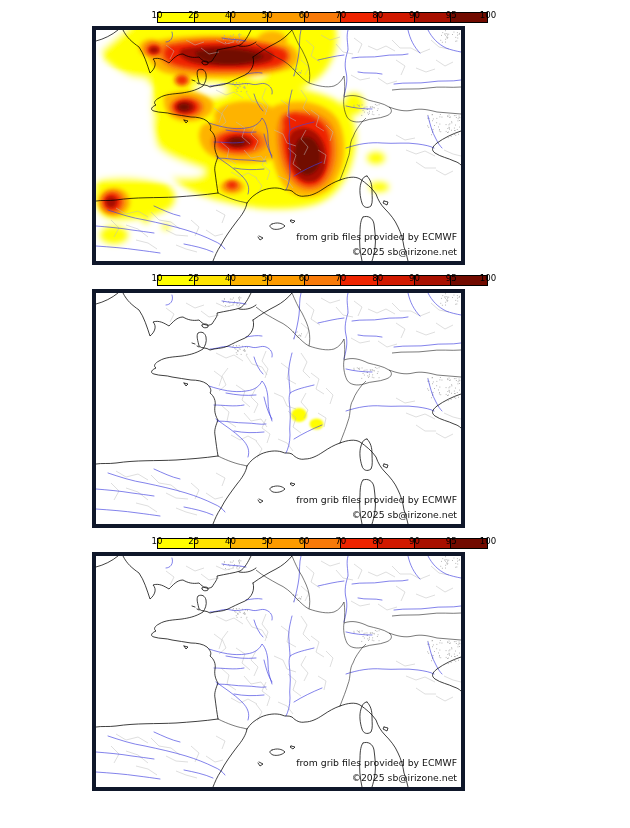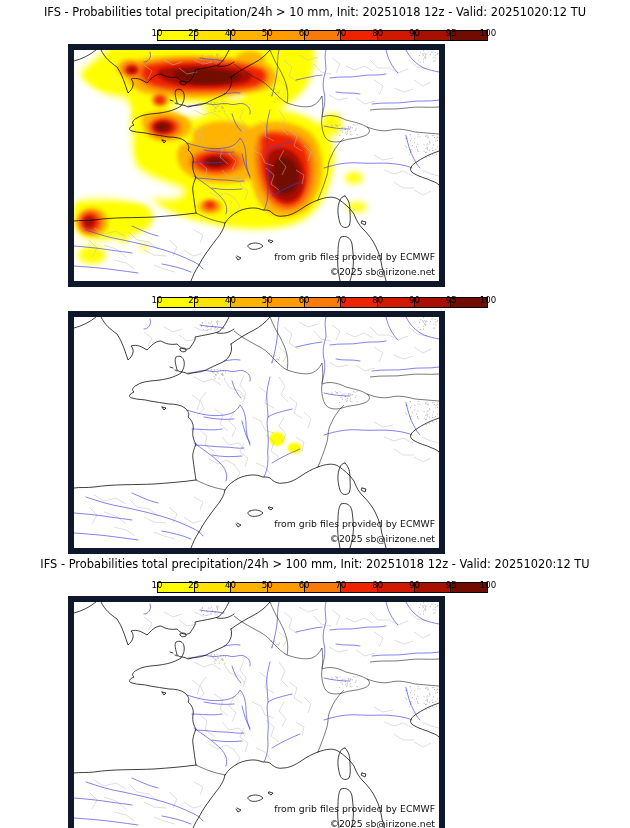--- a/index.html
+++ b/index.html
@@ -6,21 +6,21 @@
   body{width:630px;font-family:"DejaVu Sans","Liberation Sans",sans-serif;color:#000}
   .page{padding-top:2px}
   .panel{position:relative}
   .panel-title{padding-top:3px;height:15px;line-height:15px;text-align:center;font-size:11.4px;white-space:nowrap}
   .cbar{position:relative;margin-left:157px;width:331px}
   .cbar-ticks{position:relative;height:10px;font-size:8.6px}
   .cbar-tick{position:absolute;top:8px;transform:translateX(-50%);line-height:10px}
   .cbar-bar{display:flex;height:9px;border:1px solid #000}
   .cbar-seg{flex:1 1 auto;border-right:1px solid #000}
   .cbar-seg:last-child{border-right:none}
-  .mapwrap{position:relative;margin:3px 0 0 68px;width:365px;height:231px;border:6px solid #0f172a;background:#fff}
+  .mapwrap{position:relative;margin:3px 0 0 92px;width:365px;height:231px;border:4px solid #0f172a;background:#fff}
   .mapsvg{position:absolute;left:0;top:0;display:block}
   .attrib{position:absolute;right:4px;bottom:19px;font-size:9.3px;color:#111;white-space:nowrap}
   .attrib2{position:absolute;right:4px;bottom:4px;font-size:9.3px;color:#111;white-space:nowrap}
   .defs-svg{position:absolute;width:0;height:0;overflow:hidden}
   
   .coast{fill:none;stroke:var(--coast,#000);stroke-width:.75;stroke-linecap:round;stroke-linejoin:round}
   .cborder{fill:none;stroke:var(--cborder,#222);stroke-width:.6;stroke-linejoin:round}
   .admin{fill:none;stroke:var(--admin,#bbb);stroke-width:.5;stroke-linejoin:round}
   .river{fill:none;stroke:var(--river,#4040e0);stroke-width:.65;stroke-linecap:round;stroke-linejoin:round}
 </style>
@@ -306,21 +306,20 @@
       <path class="river" d="M126,8 c8,2 16,1 24,3 M76,2 c2,6 -2,10 -6,10 M114,56 c8,0 13,-4 21,-2 c8,2 14,-2 20,0 c6,2 10,-2 15,0 c5,2 7,6 6,10 M158,64 c2,7 5,13 9,17 M113,93 c12,4 25,7 37,5 c10,-1 14,-6 16,-10 c4,4 6,12 6,20 c0,8 2,14 4,20 M130,100 c10,2 20,3 30,2 M120,126 c8,6 18,12 26,20 c6,6 8,12 6,18 M121,128 c10,0 19,2 29,2 c8,0 14,2 20,1 M118,112 c10,0 20,2 30,0 M218,92 c-8,2 -18,4 -24,8 c-2,6 0,12 0,18 c1,8 -1,16 0,24 c0,8 -2,14 -4,18 M196,60 c-2,8 -4,16 -3,24 c0,6 1,12 1,16 M226,132 c-10,4 -20,9 -28,14 M248,66 c2,-8 4,-16 2,-24 c-2,-8 0,-16 2,-22 c0,-7 -2,-13 0,-20 M250,76 c8,2 17,3 26,3 M222,30 c9,-2 17,-4 26,-5 M198,46 c2,-8 4,-16 5,-24 c1,-8 0,-15 2,-22 M256,28 c10,-2 20,0 30,-2 c10,-2 18,0 26,-2 M262,42 c8,2 16,0 24,2 M298,54 c12,-2 24,0 36,-2 c11,-2 21,0 31,-2 M312,0 c2,9 6,17 12,23 M332,0 c4,8 10,14 18,18 c5,2 10,3 15,4 M250,118 c12,-4 24,-6 36,-5 c12,1 24,-1 36,1 c7,1 12,2 16,4 M332,86 c2,8 4,16 8,23 c2,4 4,7 6,9 M12,180 c12,4 24,8 37,10 c14,3 28,6 41,10 c10,3 20,7 28,11 c5,2 9,5 11,8 M0,196 c12,1 24,2 36,4 c8,1 15,2 22,3 M0,216 c14,1 28,2 42,4 c8,1 15,2 22,3 M88,214 c10,2 20,4 29,8 M58,176 c9,4 17,8 26,10 M138,138 c10,2 20,2 30,1 M150,44 c6,-1 11,-2 16,-1 M168,104 c2,8 4,16 8,22"></path>
       <path class="cborder" d="M160,14 C167,20 175,24 182,28 C189,31 195,36 200,42 C205,47 209,51 213,53 M196,0 C199,7 202,14 206,20 C209,26 212,32 213,38 C214,43 214,48 213,53 M213,53 C222,56 231,58 238,56 C243,54 246,50 248,46 M248,46 C249,53 249,60 248,67 M248,67 C256,64 264,66 272,70 C279,72 287,73 293,77 C297,80 296,84 290,86 C283,89 275,88 268,91 C261,93 254,92 251,87 C248,81 247,73 248,67 M244,150 C247,142 250,135 252,128 C255,121 253,113 257,107 C259,101 263,96 266,92 C268,90 269,89 270,88 M293,77 C301,80 309,82 317,80 C325,78 333,80 341,82 C349,83 357,83 365,84 M296,60 C308,58 320,60 332,58 C344,56 355,58 365,57 M122,163 C132,168 141,171 147,172 L151,173"></path>
       <path class="coast" d="M0,11 C8,9 16,5 22,0 M27,0 C31,8 36,12 43,17 C48,24 51,34 54,43 C59,39 61,33 57,29 C63,27 68,30 73,33 C77,29 81,24 87,24 C92,27 97,28 103,27 C107,31 111,34 116,31 C119,26 122,23 121,20 C130,18 138,17 144,15 C149,12 152,6 155,0 M106,32 c3,-2 7,-1 6,2 c-3,2 -7,0 -6,-2 M143,16 c6,1 12,0 17,-4 M157,27 C164,22 172,17 180,13 C186,10 192,5 196,0 M157,27 C159,34 156,41 149,45 C142,48 136,51 132,53 C126,56 119,55 114,57 C110,54 106,56 103,53 C102,48 100,43 102,40 C106,38 109,40 110,44 C111,49 109,53 107,56 C99,61 92,62 86,63 C78,64 69,64 63,68 C59,70 57,73 60,75 C55,77 54,80 58,81 C64,83 70,82 76,84 C82,85 89,86 95,87 C101,87 107,88 111,91 C114,94 116,97 114,100 C118,103 120,108 119,113 C118,119 120,124 122,127 C120,132 118,137 119,142 C120,150 121,157 122,163 M122,163 C108,165 94,166 80,167 C60,168 40,167 20,170 C12,171 6,170 0,171 M151,173 C150,179 146,185 141,191 C135,199 129,207 125,215 C121,221 119,226 117,231 M151,173 C154,168 159,164 165,161 C172,158 180,157 186,159 C189,161 192,159 196,161 C200,165 204,167 209,166 C215,166 221,163 227,159 C233,155 238,152 244,150 M244,150 C252,147 259,146 264,149 C270,153 276,158 280,164 C282,170 285,175 289,179 C294,184 299,190 302,197 C305,203 307,210 308,217 C310,222 311,227 312,231 M365,101 C356,104 348,108 341,113 C336,117 335,120 339,123 C345,127 352,128 358,131 C361,132 363,133 365,135 M271,146 C275,150 276,155 276,161 C276,167 277,172 275,176 C271,179 267,177 266,173 C264,167 263,159 265,153 C266,149 268,146 271,146 M267,187 C272,185 277,188 278,194 C279,202 280,210 279,218 C278,224 277,228 276,231 M266,231 C264,222 263,212 264,202 C264,195 265,189 267,187 M288,171 l4,1 -1,3 -4,-2 1,-2 M176,194 C181,192 186,193 189,196 C186,199 181,200 177,199 C173,197 173,195 176,194 M195,190 l4,1 -2,2 -3,-2 1,-1 M163,206 l4,2 -3,2 -2,-3 M96,50 l3,1 M101,53 l2,1 M88,90 l4,1 -2,2 -2,-3"></path>
     </g>
   </defs>
 </svg>
 
 <div class="page">
 
   <section class="panel">
-    <div class="panel-title">IFS - Probabilities total precipitation/24h &gt; 10 mm, Init: 20251018 12z - Valid: 20251020:12 TU</div>
     <div class="cbar">
       <div class="cbar-ticks">
           <span class="cbar-tick" style="left: 0%;">10</span>
           <span class="cbar-tick" style="left: 11.1111%;">25</span>
           <span class="cbar-tick" style="left: 22.2222%;">40</span>
           <span class="cbar-tick" style="left: 33.3333%;">50</span>
           <span class="cbar-tick" style="left: 44.4444%;">60</span>
           <span class="cbar-tick" style="left: 55.5556%;">70</span>
           <span class="cbar-tick" style="left: 66.6667%;">80</span>
           <span class="cbar-tick" style="left: 77.7778%;">90</span>
@@ -379,21 +378,20 @@
       <svg class="mapsvg" width="365" height="231" viewBox="0 0 365 231">
         <use href="#shade-50mm"></use>
           <use href="#basemap"></use>
       </svg>
       <div class="attrib">from grib files provided by ECMWF</div>
       <div class="attrib2">©2025 sb@irizone.net</div>
     </div>
   </section>
 
   <section class="panel">
-    <div class="panel-title">IFS - Probabilities total precipitation/24h &gt; 100 mm, Init: 20251018 12z - Valid: 20251020:12 TU</div>
     <div class="cbar">
       <div class="cbar-ticks">
           <span class="cbar-tick" style="left: 0%;">10</span>
           <span class="cbar-tick" style="left: 11.1111%;">25</span>
           <span class="cbar-tick" style="left: 22.2222%;">40</span>
           <span class="cbar-tick" style="left: 33.3333%;">50</span>
           <span class="cbar-tick" style="left: 44.4444%;">60</span>
           <span class="cbar-tick" style="left: 55.5556%;">70</span>
           <span class="cbar-tick" style="left: 66.6667%;">80</span>
           <span class="cbar-tick" style="left: 77.7778%;">90</span>

